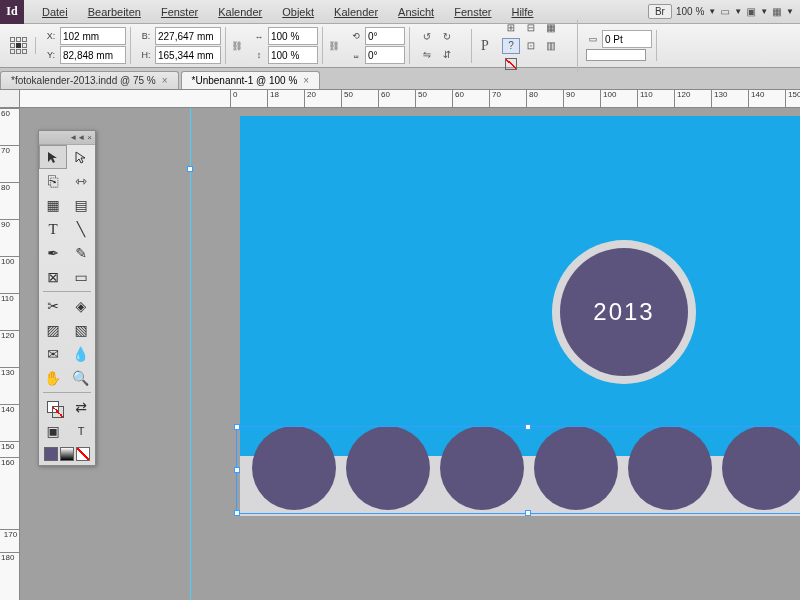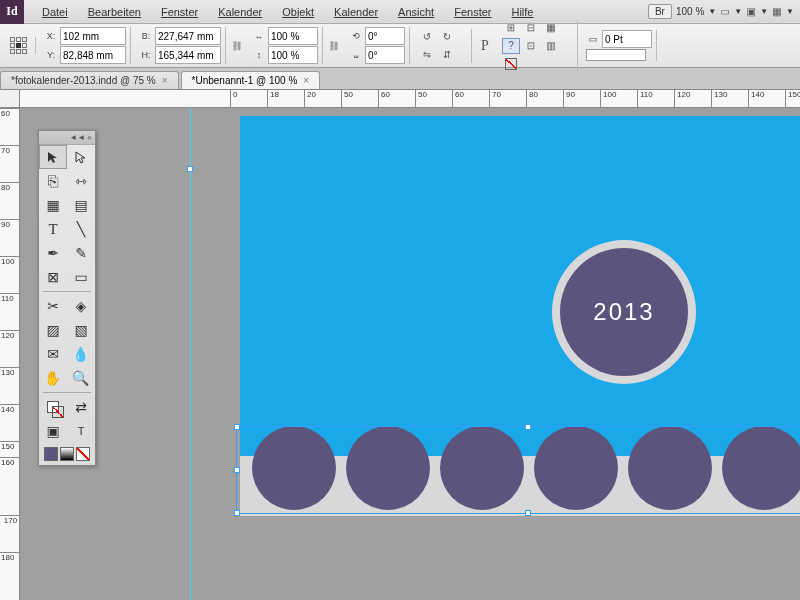--- a/index.html
+++ b/index.html
@@ -194,21 +194,21 @@
       <div class="tick-v" style="top: 37px;">70</div>
       <div class="tick-v" style="top: 74px;">80</div>
       <div class="tick-v" style="top: 111px;">90</div>
       <div class="tick-v" style="top: 148px;">100</div>
       <div class="tick-v" style="top: 185px;">110</div>
       <div class="tick-v" style="top: 222px;">120</div>
       <div class="tick-v" style="top: 259px;">130</div>
       <div class="tick-v" style="top: 296px;">140</div>
       <div class="tick-v" style="top: 333px;">150</div>
       <div class="tick-v" style="top: 349px;">160</div>
-      <div class="tick-v" style="top: 407px; text-align: center;">170</div>
+      <div class="tick-v" style="top: 421px; text-align: center;">170</div>
       <div class="tick-v" style="top: 444px;">180</div>
     </div>
 
   <div class="canvas-area">
     <div class="page-bg"></div>
     <div class="page-bottom"></div>
     <div class="big-circle">
       <div class="big-circle-inner">
         <div class="kal-l2">2013</div>
       </div>

